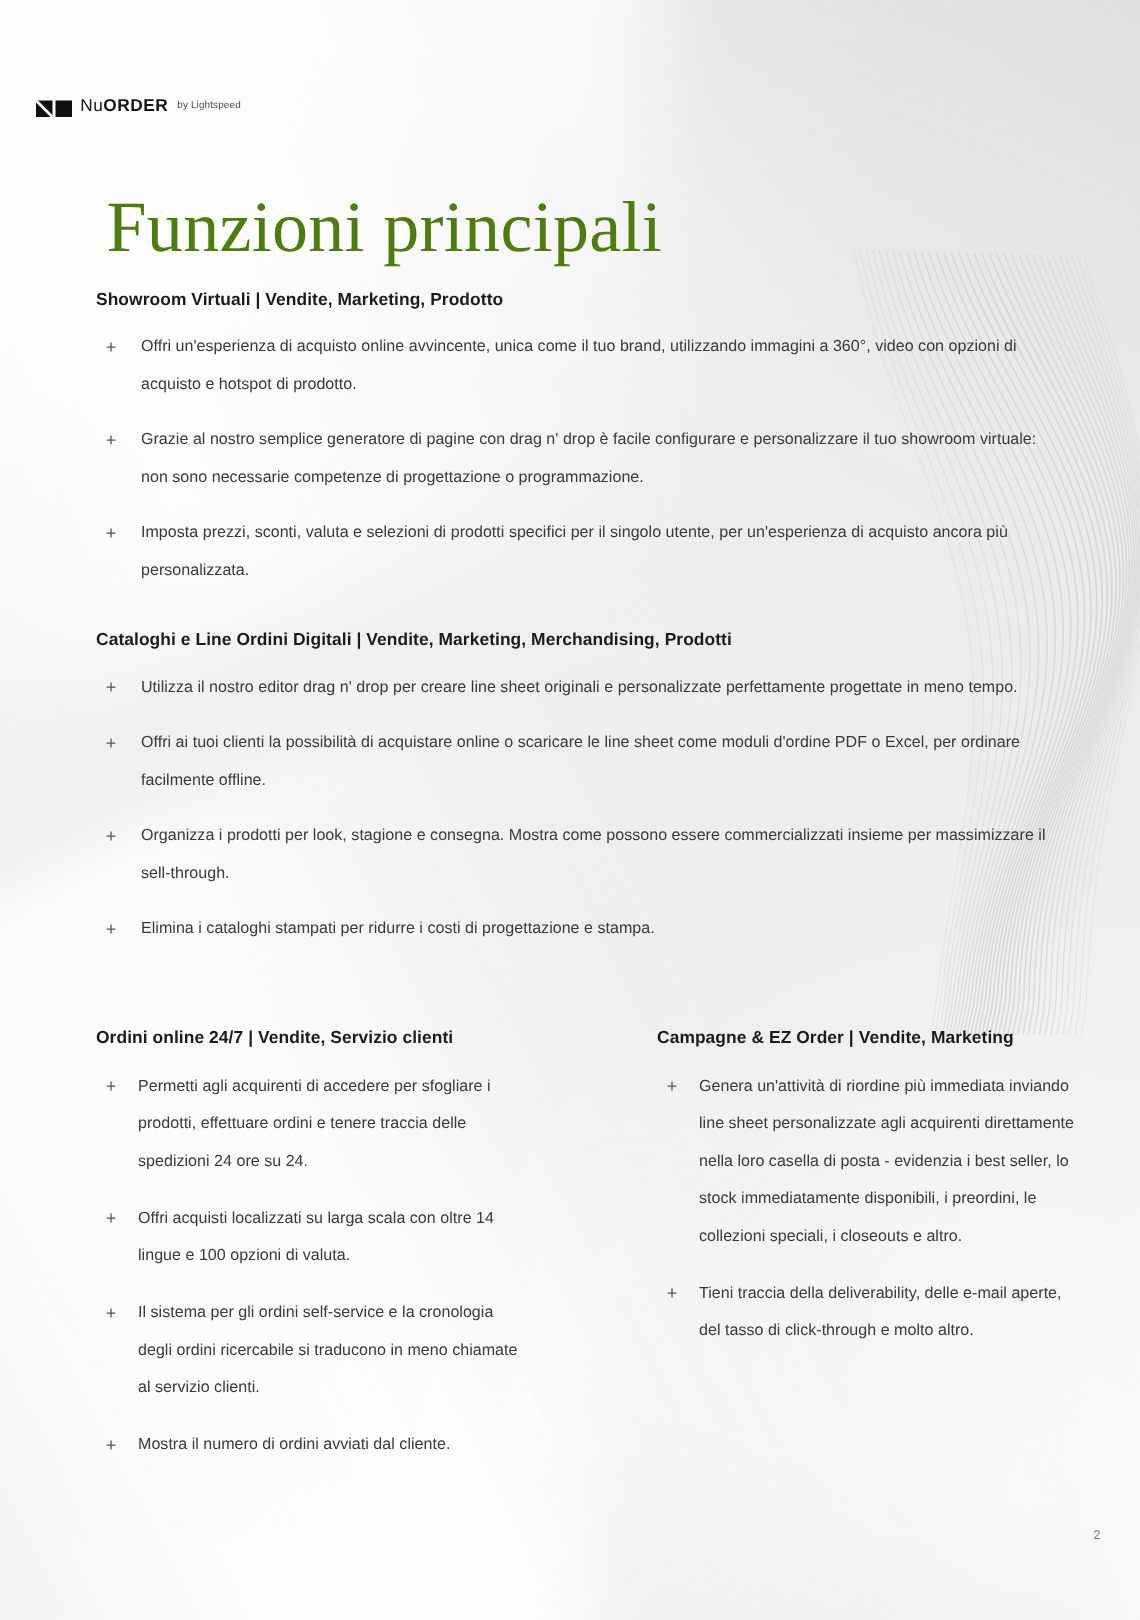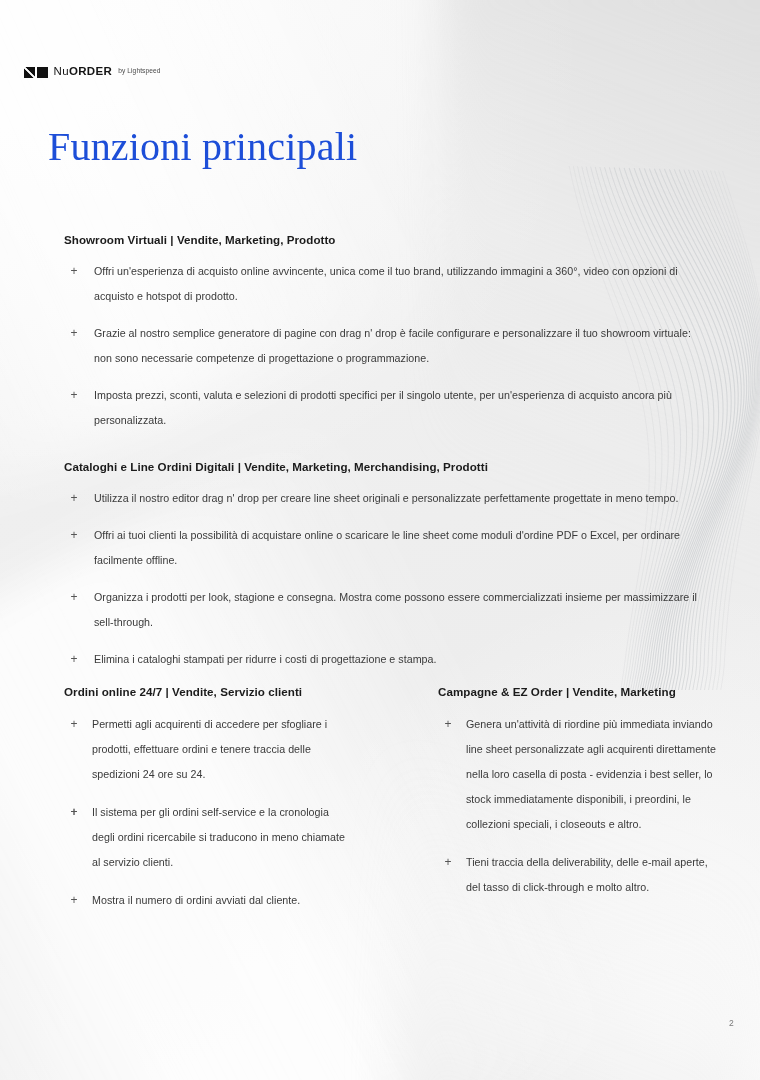--- a/index.html
+++ b/index.html
@@ -138,40 +138,40 @@
     color: #4a4a4a;
     letter-spacing: .1px;
     line-height: 1;
     padding-bottom: 1px;
     font-weight: 400;
   }
 
   
   .page-title {
     position: absolute;
-    left: 48px;
+    left: 71px;
     top: 124px;
     font-family: "Liberation Serif", "DejaVu Serif", serif;
-    font-size: 40px;
+    font-size: 48px;
     font-weight: 400;
-    color: #1d4ed8;
+    color: #4d7c0f;
     letter-spacing: .2px;
     line-height: 1.15;
     margin: 0;
   }
 
   
   .content {
     position: absolute;
     left: 64px;
     top: 192px;
     width: 640px;
   }
 
-  .section { margin-bottom: 26px; margin-top: 40px; }
+  .section { margin-bottom: 26px; }
   .section.s2 { margin-top: 14px; }
 
   .section-heading {
     font-size: 11.6px;
     font-weight: 700;
     color: #1b1b1b;
     letter-spacing: .05px;
     margin: 0 0 12px 0;
     line-height: 1.3;
   }
@@ -343,20 +343,21 @@
 
     <div class="col left">
       <h2 class="section-heading">Ordini online 24/7 | Vendite, Servizio clienti</h2>
       <ul class="bullets">
         <li>
           <span class="plus-icon">+</span>
           <span>Permetti agli acquirenti di accedere per sfogliare i prodotti, effettuare ordini e tenere traccia delle spedizioni 24 ore su 24.</span>
         </li>
         <li>
           <span class="plus-icon">+</span>
+          <span>Offri acquisti localizzati su larga scala con oltre 14 lingue e 100 opzioni di valuta.</span>
         </li>
         <li>
           <span class="plus-icon">+</span>
           <span>Il sistema per gli ordini self-service e la cronologia degli ordini ricercabile si traducono in meno chiamate al servizio clienti.</span>
         </li>
         <li>
           <span class="plus-icon">+</span>
           <span>Mostra il numero di ordini avviati dal cliente.</span>
         </li>
       </ul>

